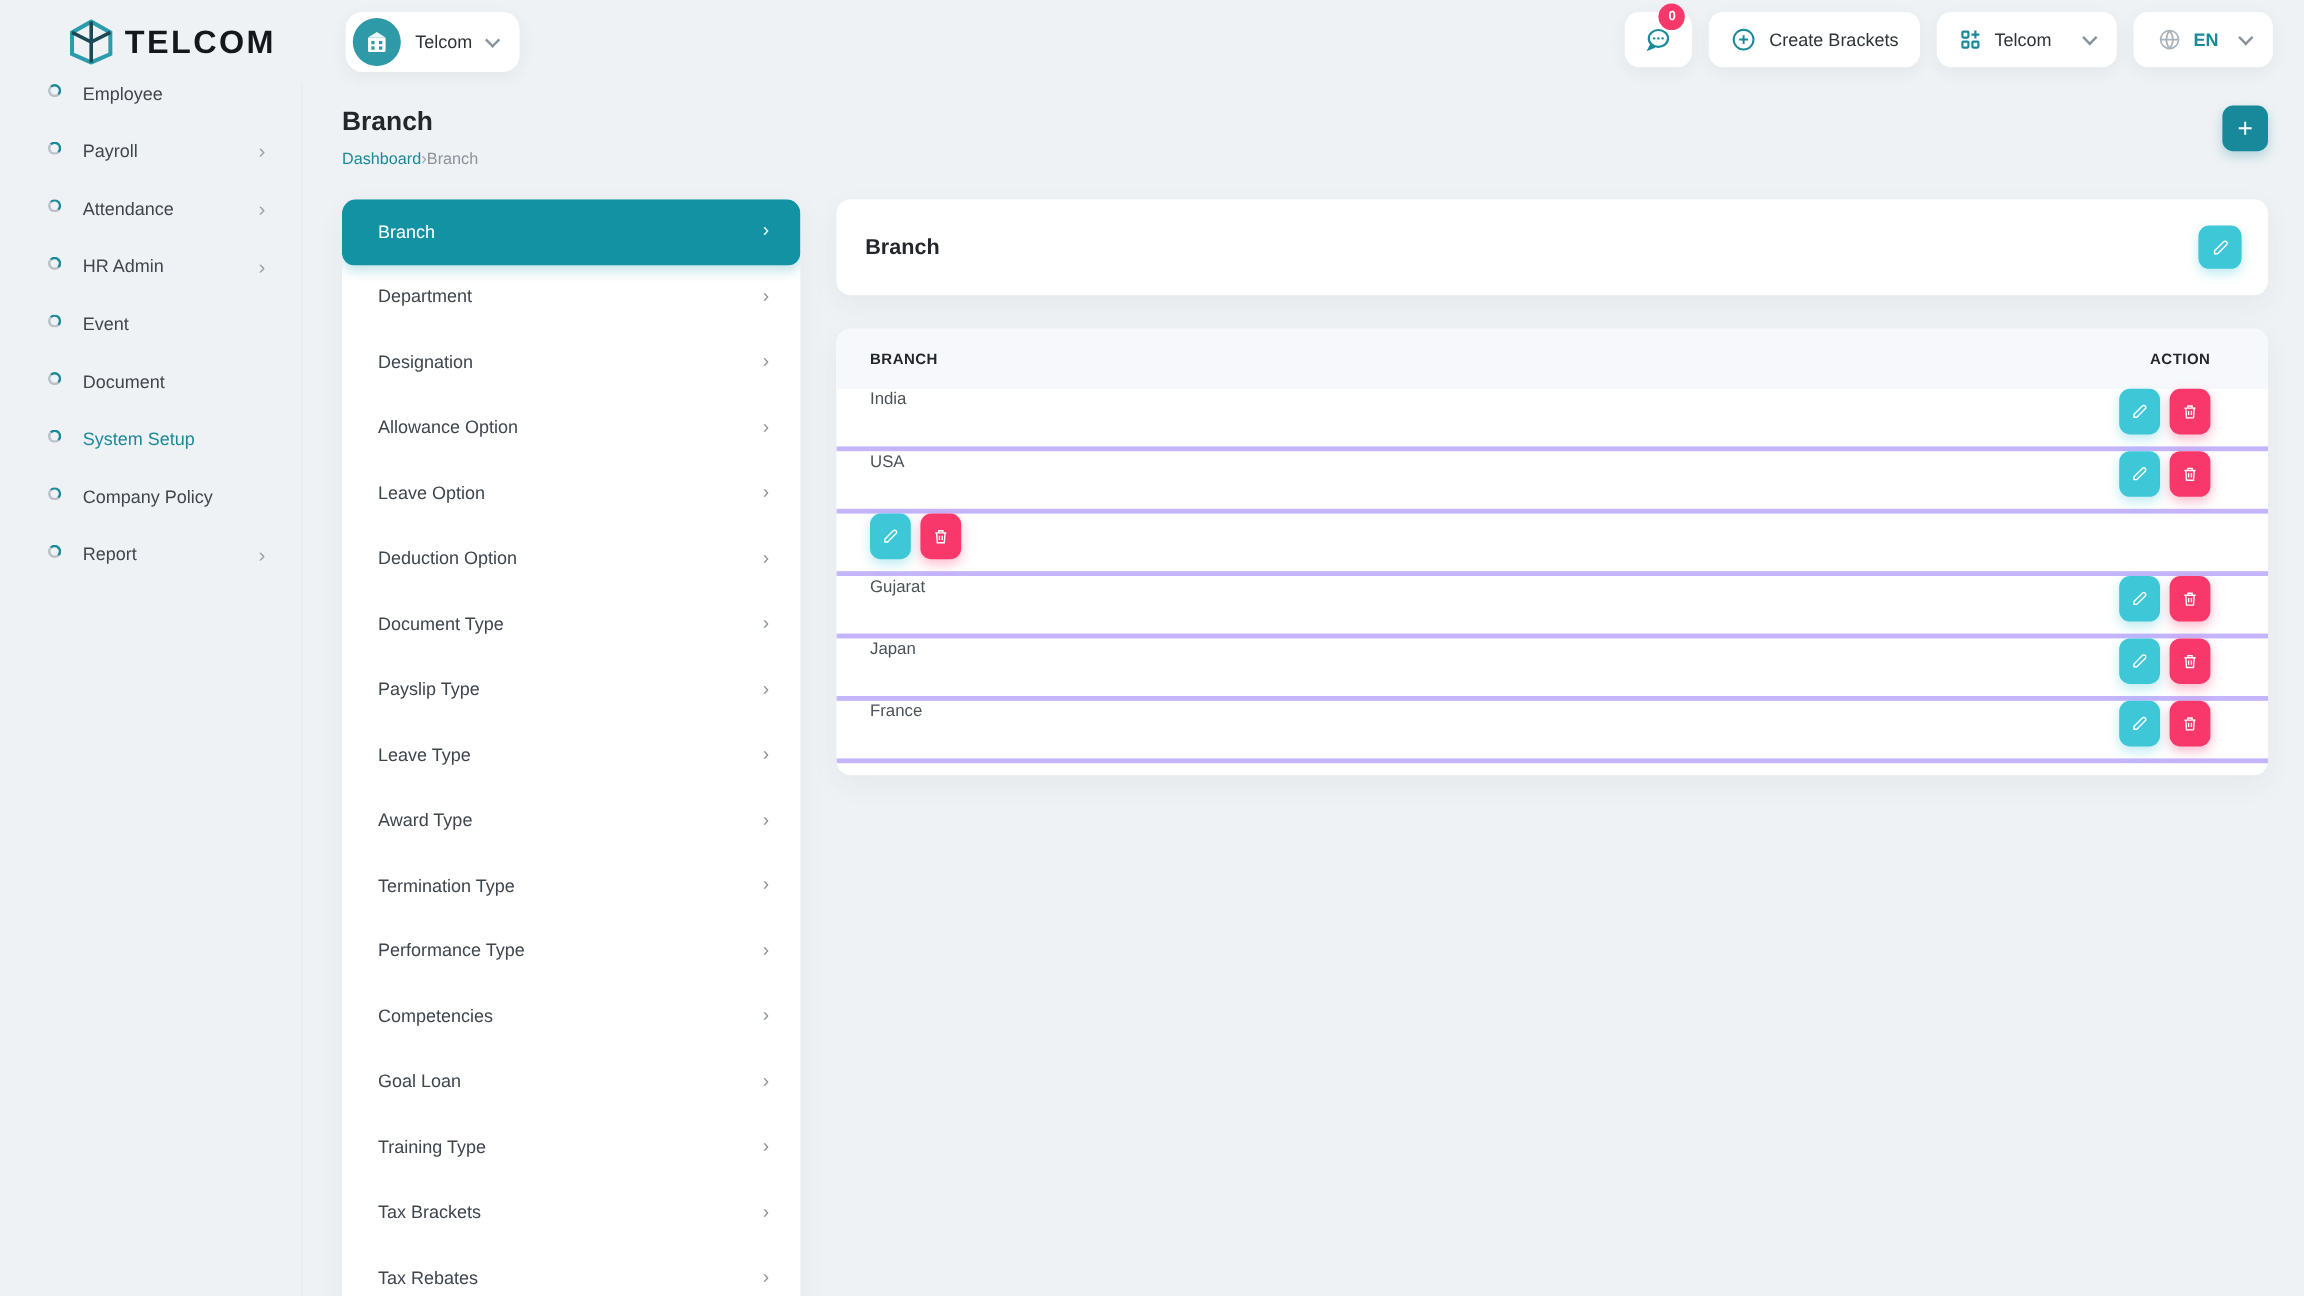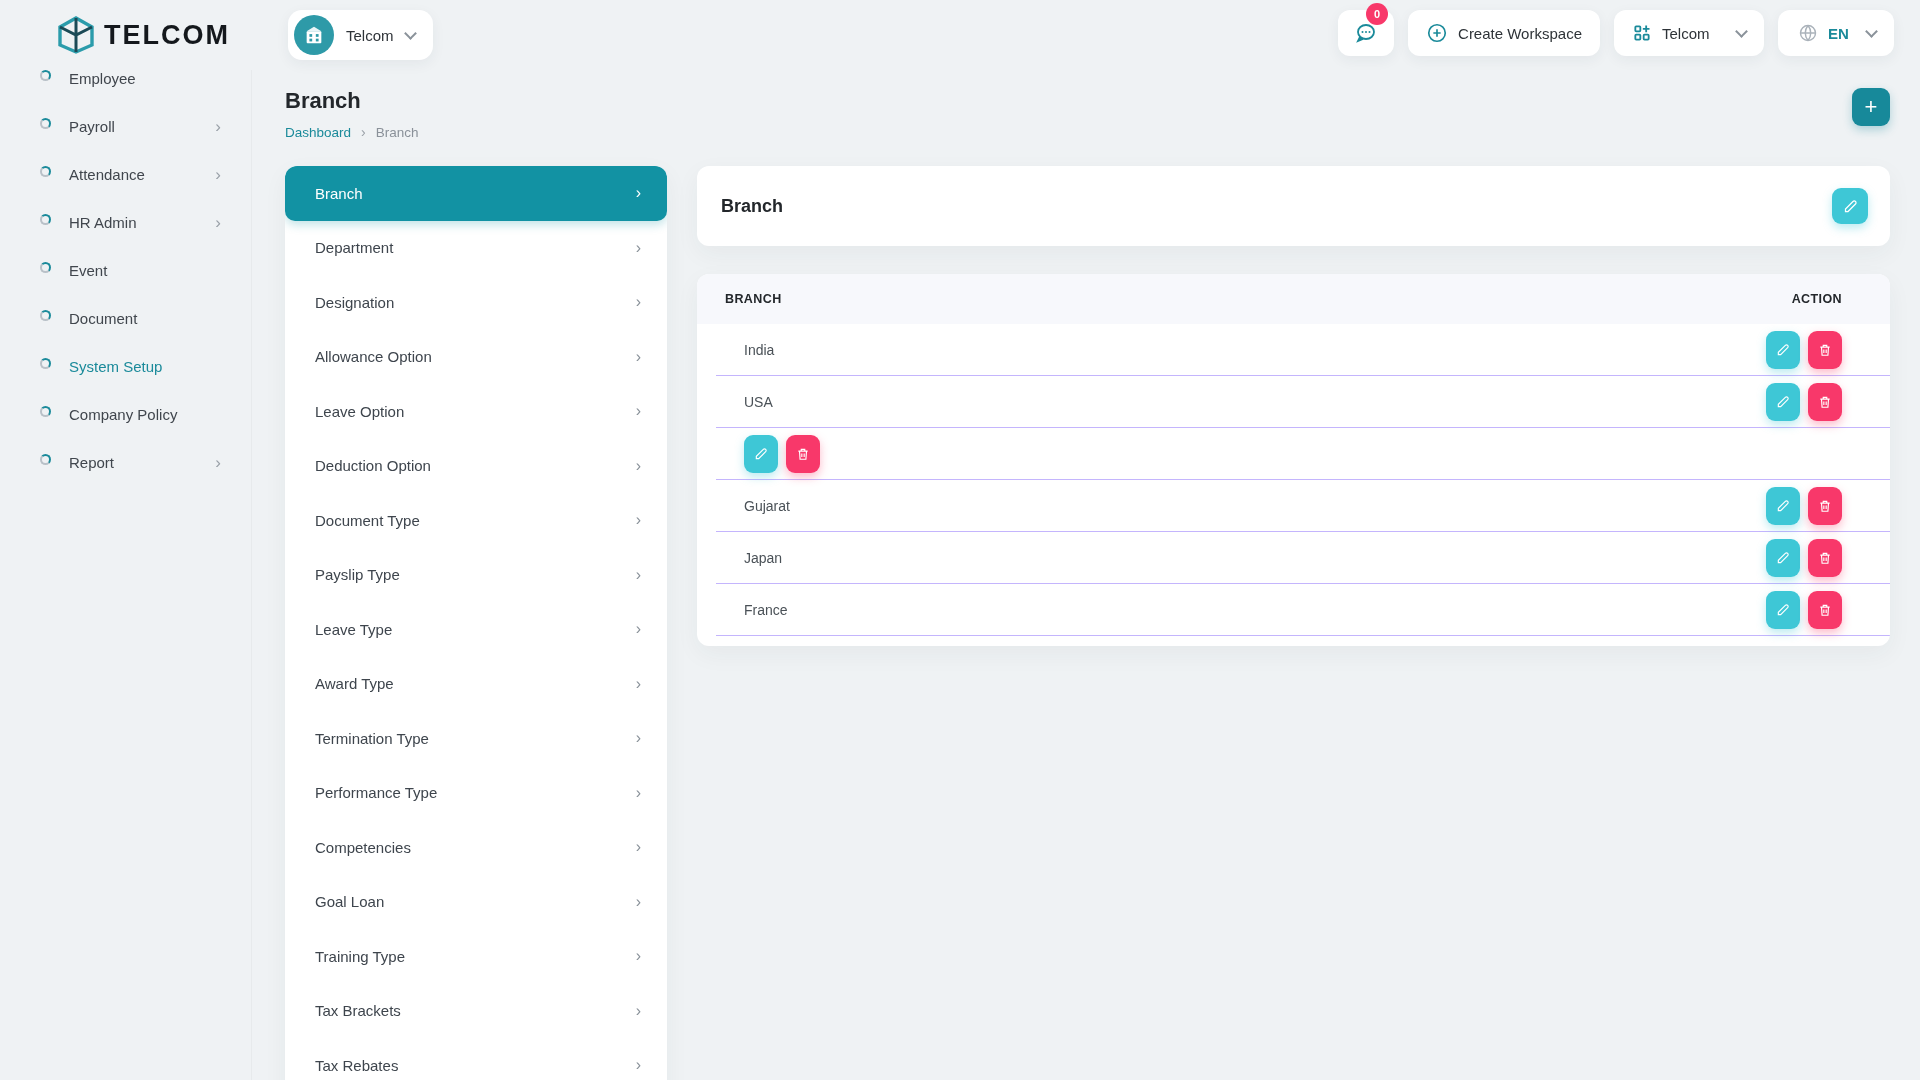--- a/index.html
+++ b/index.html
@@ -29,21 +29,21 @@
   .side-item { display:flex; align-items:flex-start; cursor:pointer; position:relative; }
   .side-item.sub { height:48px; padding-left:26px; }
   .side-item .lbl { margin-left:20px; font-size:15px; font-weight:700; color:#363b40; }
   .side-item.sub .lbl { margin-left:18px; font-weight:400; color:#40464d; }
   .side-item .chev { position:absolute; right:30px; color:#9aa1a8; font-size:17px; line-height:1; }
   .bullet { width:11px; height:11px; border-radius:50%; border:2.5px solid #b9c1c8; border-top-color:#1a8a9a; border-right-color:#1a8a9a; flex:0 0 11px; }
   .side-item.active-sub .lbl { color:#1a8a9a; }
   
   .main { position:absolute; left:252px; top:70px; width:1668px; height:1010px; padding:18px 30px 0 33px; }
   .page-title { font-size:22px; font-weight:700; color:#23272b; }
-  .crumbs { display:flex; align-items:center; gap:10px; margin-top:10px; font-size:13.5px; }
+  .crumbs { display:flex; align-items:center; margin-top:10px; font-size:13.5px; }
   .crumb-link { color:#1a8a9a; cursor:pointer; }
   .crumb-sep { color:#9aa1a8; font-size:14px; }
   .crumb-cur { color:#8a9199; }
   .add-btn { position:absolute; top:18px; right:30px; width:38px; height:38px; border:none; border-radius:9px;
     background:#17899a; color:#fff; font-size:22px; line-height:1; cursor:pointer; box-shadow:0 4px 10px rgba(23,137,154,.3); }
   .cols { display:flex; gap:30px; margin-top:26px; align-items:flex-start; }
   
   .setup-card { width:382px; background:#fff; border-radius:12px; box-shadow:0 8px 24px rgba(30,50,60,.05); min-height:960px; overflow:hidden; }
   .setup-item { height:54.5px; display:flex; align-items:center; padding:0 30px; cursor:pointer; position:relative; font-size:15px; color:#3e454d; }
   .setup-item .chev { position:absolute; right:26px; color:#8a929a; font-size:16px; }
@@ -54,21 +54,21 @@
   .card { background:#fff; border-radius:12px; box-shadow:0 8px 24px rgba(30,50,60,.05); }
   .panel-head { height:80px; display:flex; align-items:center; justify-content:space-between; padding:0 22px 0 24px; }
   .panel-title { font-size:18px; font-weight:700; color:#23272b; }
   .sq-btn { width:36px; height:36px; border:none; border-radius:9px; display:flex; align-items:center; justify-content:center; cursor:pointer; color:#fff; }
   .sq-btn.edit { background:#3ec7d6; box-shadow:0 4px 10px rgba(62,199,214,.35); }
   .sq-btn.del { background:#f8386a; box-shadow:0 4px 10px rgba(248,56,106,.35); }
   .table-card { margin-top:28px; padding-bottom:10px; overflow:hidden; }
   .t-head { height:50px; background:#f7f8fc; display:flex; align-items:center; margin:0; padding:0 48px 0 28px;
     font-size:12.5px; font-weight:700; letter-spacing:.4px; color:#23272b; }
   .t-head .th-branch { flex:1; }
-  .t-row { height:52px; display:flex; align-items:center; padding:0 48px 0 28px; border-bottom:1px solid #c4b5fd;margin-left:19px; }
+  .t-row { height:52px; display:flex; padding:0 48px 0 28px; border-bottom:4px solid #c4b5fd; }
   .t-row .cell { flex:1; font-size:14px; color:#4a5157; }
   .row-actions { display:flex; gap:8px; }
   .row-actions .sq-btn { width:34px; height:38px; }
   svg { display:block; }
 </style>
 </head>
 <body>
 
 <div class="header">
   <div class="logo">
@@ -110,21 +110,21 @@
       <span class="badge">0</span>
     </div>
 
     <div class="hdr-btn">
       <span>
         <svg width="22" height="22" viewBox="0 0 24 24" fill="none" stroke="#1a8a9a" stroke-width="1.8">
           <circle cx="12" cy="12" r="9"></circle>
             <path d="M12 8v8M8 12h8"></path>
         </svg>
       </span>
-      <span>Create Workspace</span>
+      <span>Create Brackets</span>
     </div>
 
     <div class="hdr-btn" style="width:150px; justify-content:space-between;">
       <span style="display:flex;align-items:center;gap:10px;">
         <span>
           <svg width="20" height="20" viewBox="0 0 24 24" fill="none" stroke="#1a8a9a" stroke-width="2.2">
             <rect x="4" y="4" width="6" height="6" rx="1"></rect>
               <rect x="4" y="14" width="6" height="6" rx="1"></rect>
             <rect x="14" y="14" width="6" height="6" rx="1"></rect>
               <path d="M17 3v8M13 7h8"></path>

